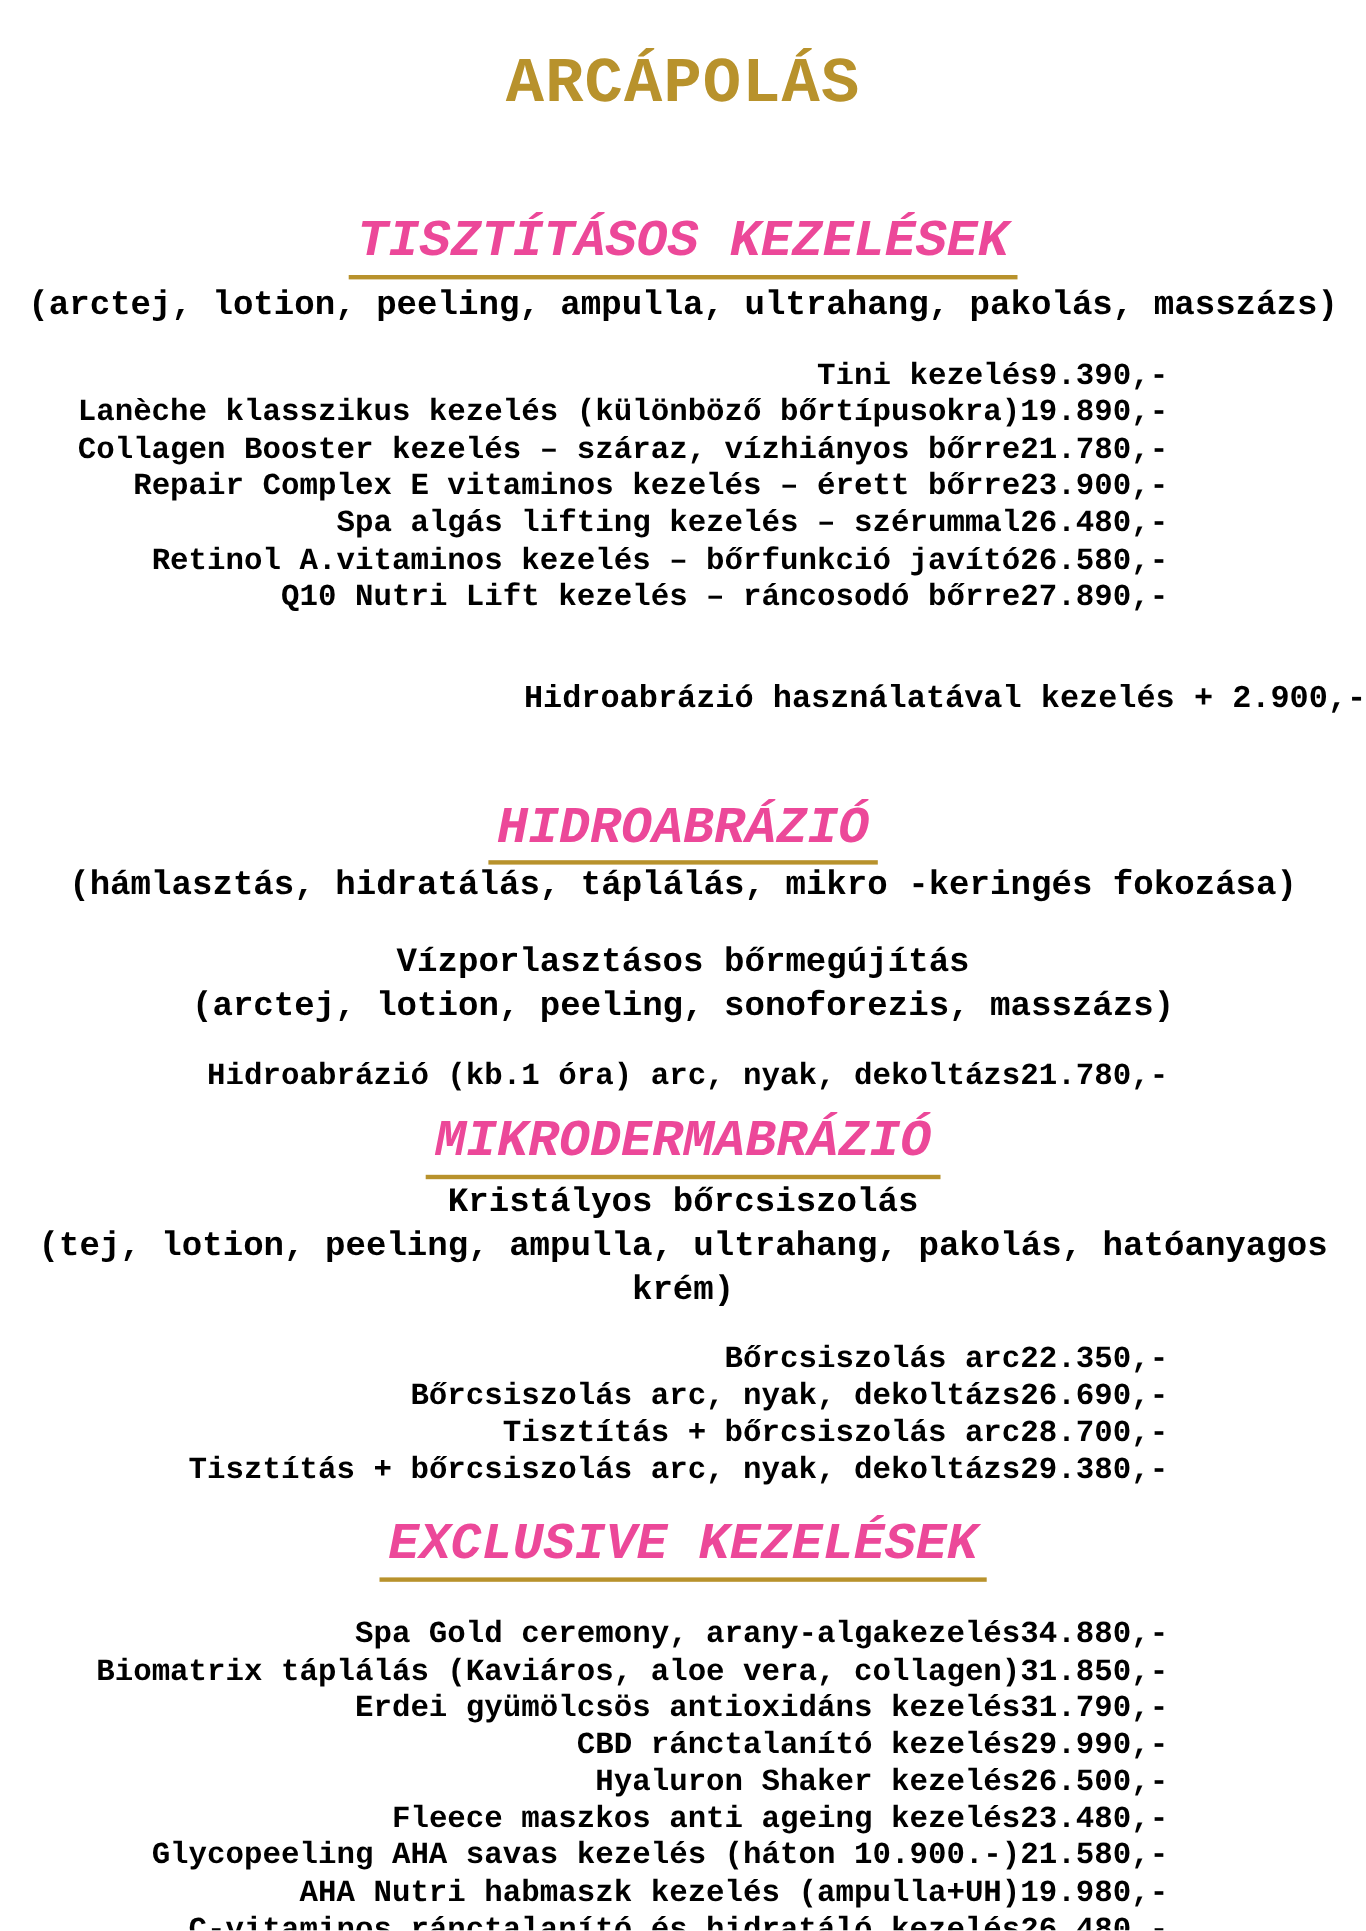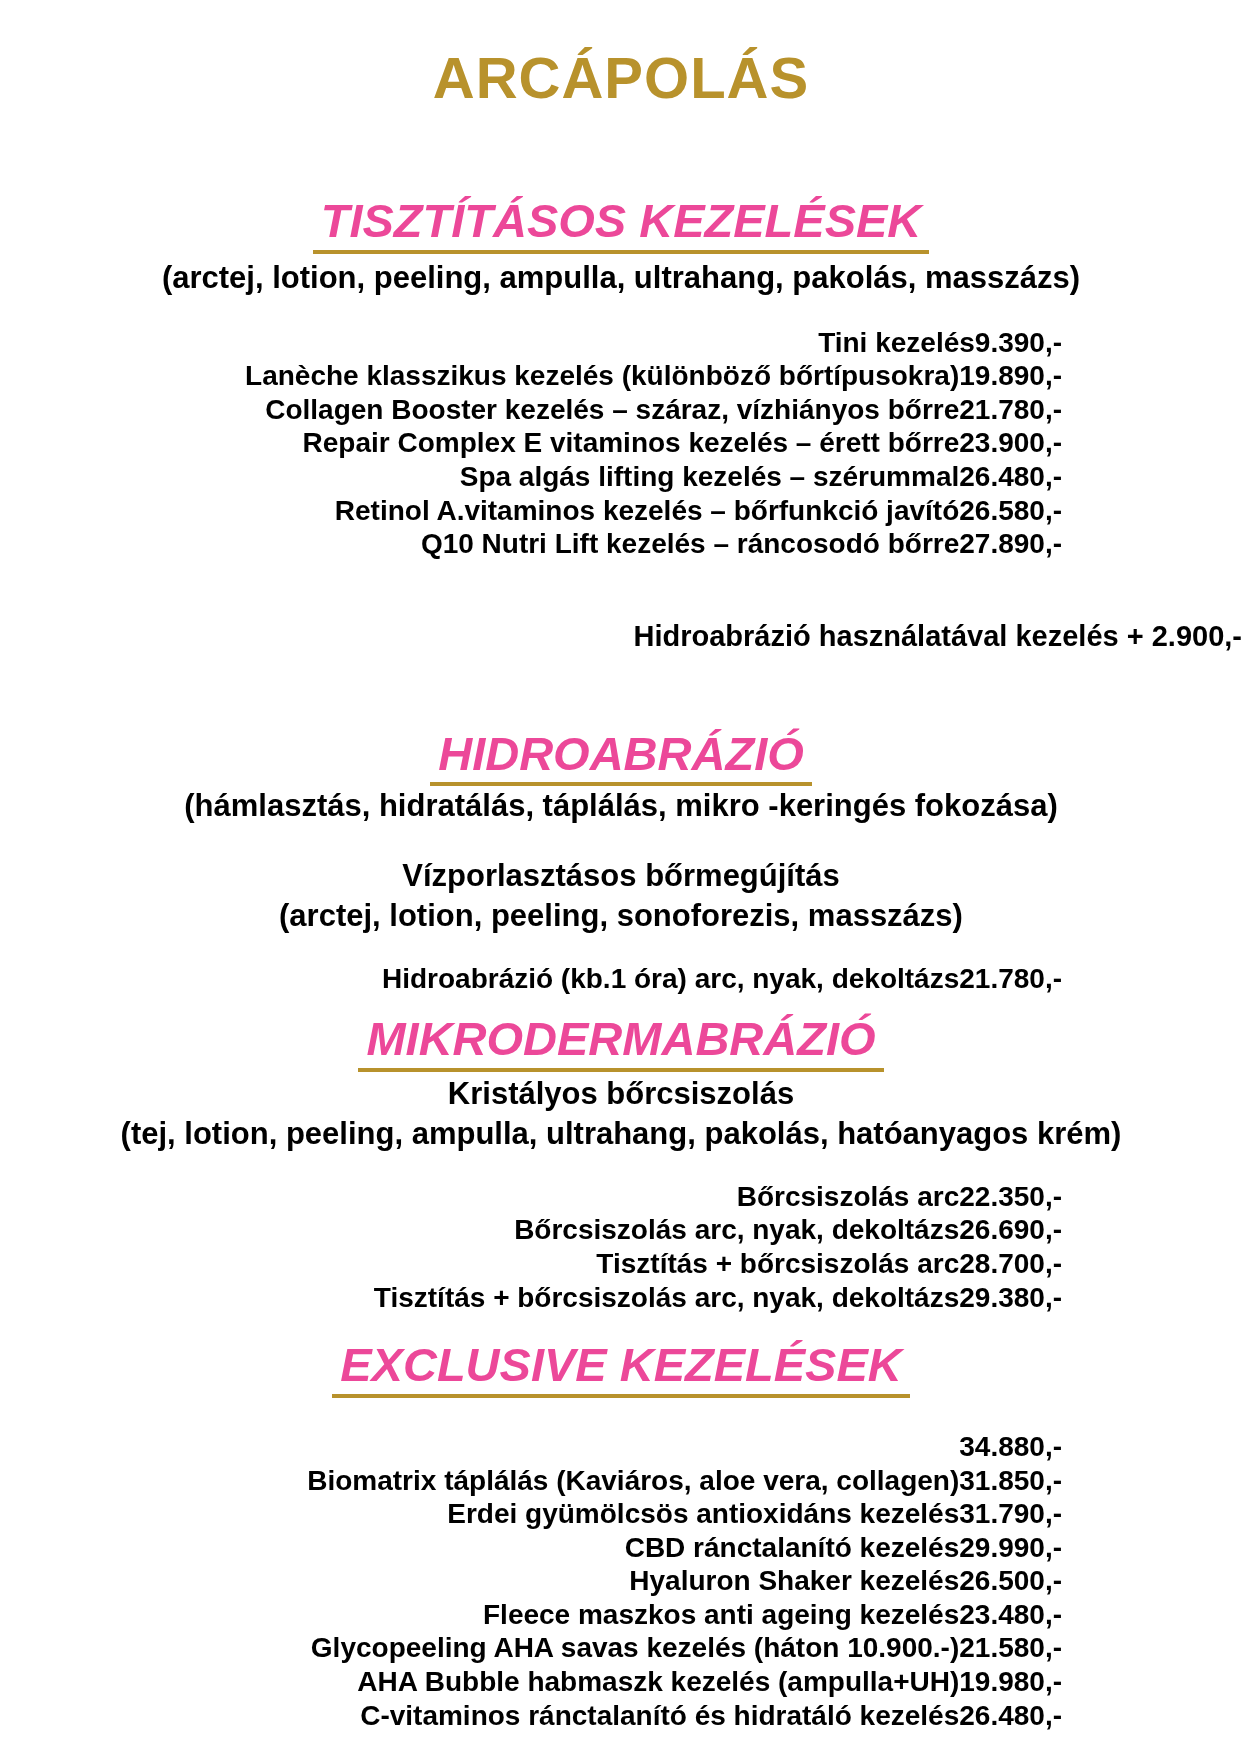--- a/index.html
+++ b/index.html
@@ -2,21 +2,21 @@
 <html><head>
 <meta charset="utf-8">
 <style>
   html, body { margin: 0; padding: 0; background: #ffffff; }
   .page {
     position: relative;
     width: 1242px;
     height: 1755px;
     margin: 0 auto;
     background: #ffffff;
-    font-family: Liberation Sans, sans-serif;
+    font-family: Liberation Mono, monospace;
     font-weight: bold;
     color: #000000;
     overflow: hidden;
   }
   .page-title {
     padding-top: 46px;
     text-align: center;
     font-size: 58px;
     line-height: 1.1;
     color: #B8922C;
@@ -150,20 +150,21 @@
       <span class="item-price">29.380,-</span>
     </div>
   </div>
 
   <div class="heading-wrap mt-s4-head">
     <span class="section-heading">EXCLUSIVE KEZELÉSEK</span>
   </div>
 
   <div class="items mt-s4-items">
     <div class="item-row">
+      <span class="item-name">Spa Gold ceremony, arany-algakezelés</span>
       <span class="item-price">34.880,-</span>
     </div>
     <div class="item-row">
       <span class="item-name">Biomatrix táplálás (Kaviáros, aloe vera, collagen)</span>
       <span class="item-price">31.850,-</span>
     </div>
     <div class="item-row">
       <span class="item-name">Erdei gyümölcsös antioxidáns kezelés</span>
       <span class="item-price">31.790,-</span>
     </div>
@@ -177,21 +178,21 @@
     </div>
     <div class="item-row">
       <span class="item-name">Fleece maszkos anti ageing kezelés</span>
       <span class="item-price">23.480,-</span>
     </div>
     <div class="item-row">
       <span class="item-name">Glycopeeling AHA savas kezelés (háton 10.900.-)</span>
       <span class="item-price">21.580,-</span>
     </div>
     <div class="item-row">
-      <span class="item-name">AHA Bubble habmaszk kezelés (ampulla+UH)</span>
+      <span class="item-name">AHA Nutri habmaszk kezelés (ampulla+UH)</span>
       <span class="item-price">19.980,-</span>
     </div>
     <div class="item-row">
       <span class="item-name">C-vitaminos ránctalanító és hidratáló kezelés</span>
       <span class="item-price">26.480,-</span>
     </div>
   </div>
 
 </div>
 

